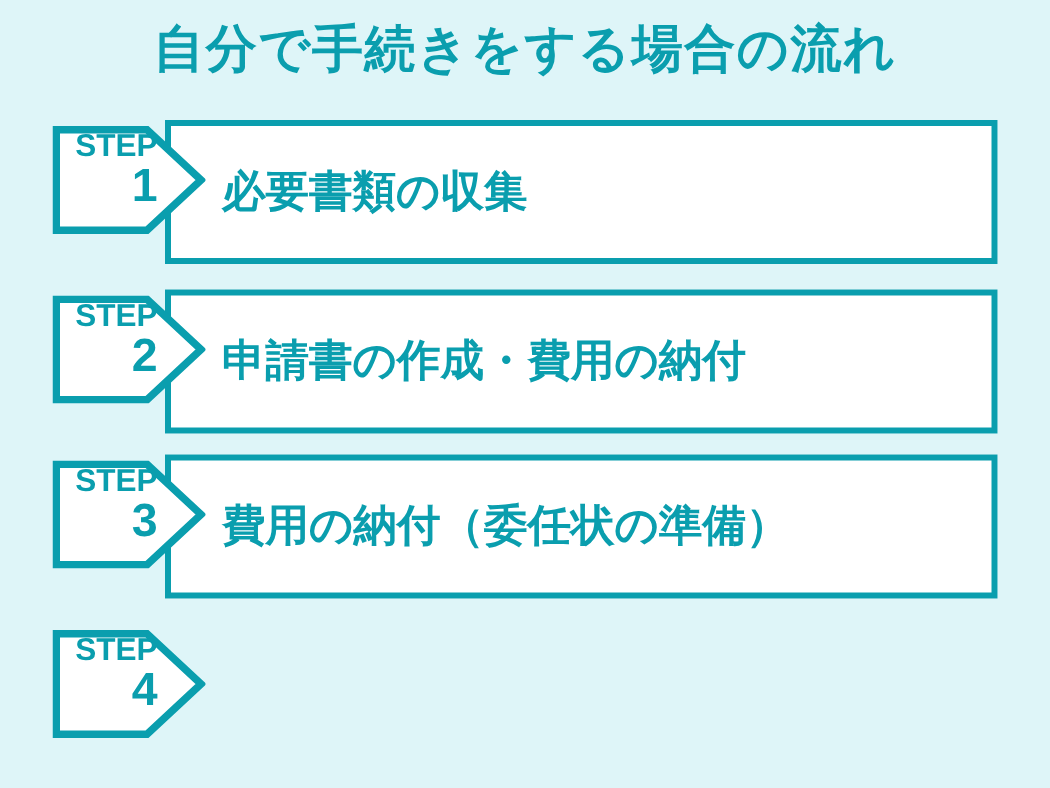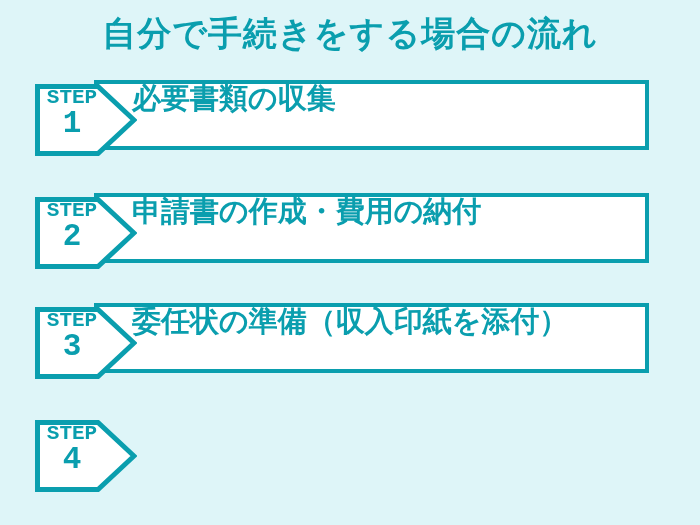--- a/index.html
+++ b/index.html
@@ -29,26 +29,26 @@
     color:var(--accent);
     line-height:40px;
   }
   .step-row{
     position:absolute;
     left:0;right:0;
     height:78px;
   }
   .step-bar{
     position:absolute;
-    left:94px;top:0;
-    width:555px;height:70px;
+    left:110px;top:0;
+    width:555px;height:96px;
     background:var(--panel);
     border:4px solid var(--accent);
     display:flex;
-    align-items:flex-start;
+    align-items:center;
   }
   .step-text{
     padding-left:34px;
     font-size:29px;
     font-weight:bold;
     color:var(--accent);
     white-space:nowrap;
     line-height:1;
   }
   .step-badge{
@@ -67,25 +67,24 @@
     stroke:var(--accent);
     stroke-width:5;
     stroke-linejoin:miter;
   }
   .badge-text{
     position:absolute;
     left:4px;top:0;
     width:66px;height:57px;
     display:flex;
     flex-direction:column;
-    align-items:center;
+    align-items:flex-end;
     justify-content:center;
     color:var(--accent);
     font-weight:bold;
-    font-family:Liberation Mono, monospace;
   }
   .badge-step{
     font-size:21px;
     line-height:22px;
     letter-spacing:0px;
   }
   .badge-num{
     font-size:31px;
     line-height:30px;
   }
@@ -122,21 +121,21 @@
       </svg>
       <div class="badge-text">
         <span class="badge-step">STEP</span>
         <span class="badge-num">2</span>
       </div>
     </div>
   </div>
 
   <div class="step-row" style="top:303px">
     <div class="step-bar">
-      <div class="step-text">委任状の準備（収入印紙を添付）</div>
+      <div class="step-text">費用の納付（委任状の準備）</div>
     </div>
     <div class="step-badge">
       <svg class="badge-shape" viewBox="0 0 102 72" preserveAspectRatio="none" aria-hidden="true">
         <polygon points="2.5,2.5 63,2.5 99,36 63,69.5 2.5,69.5"></polygon>
       </svg>
       <div class="badge-text">
         <span class="badge-step">STEP</span>
         <span class="badge-num">3</span>
       </div>
     </div>

